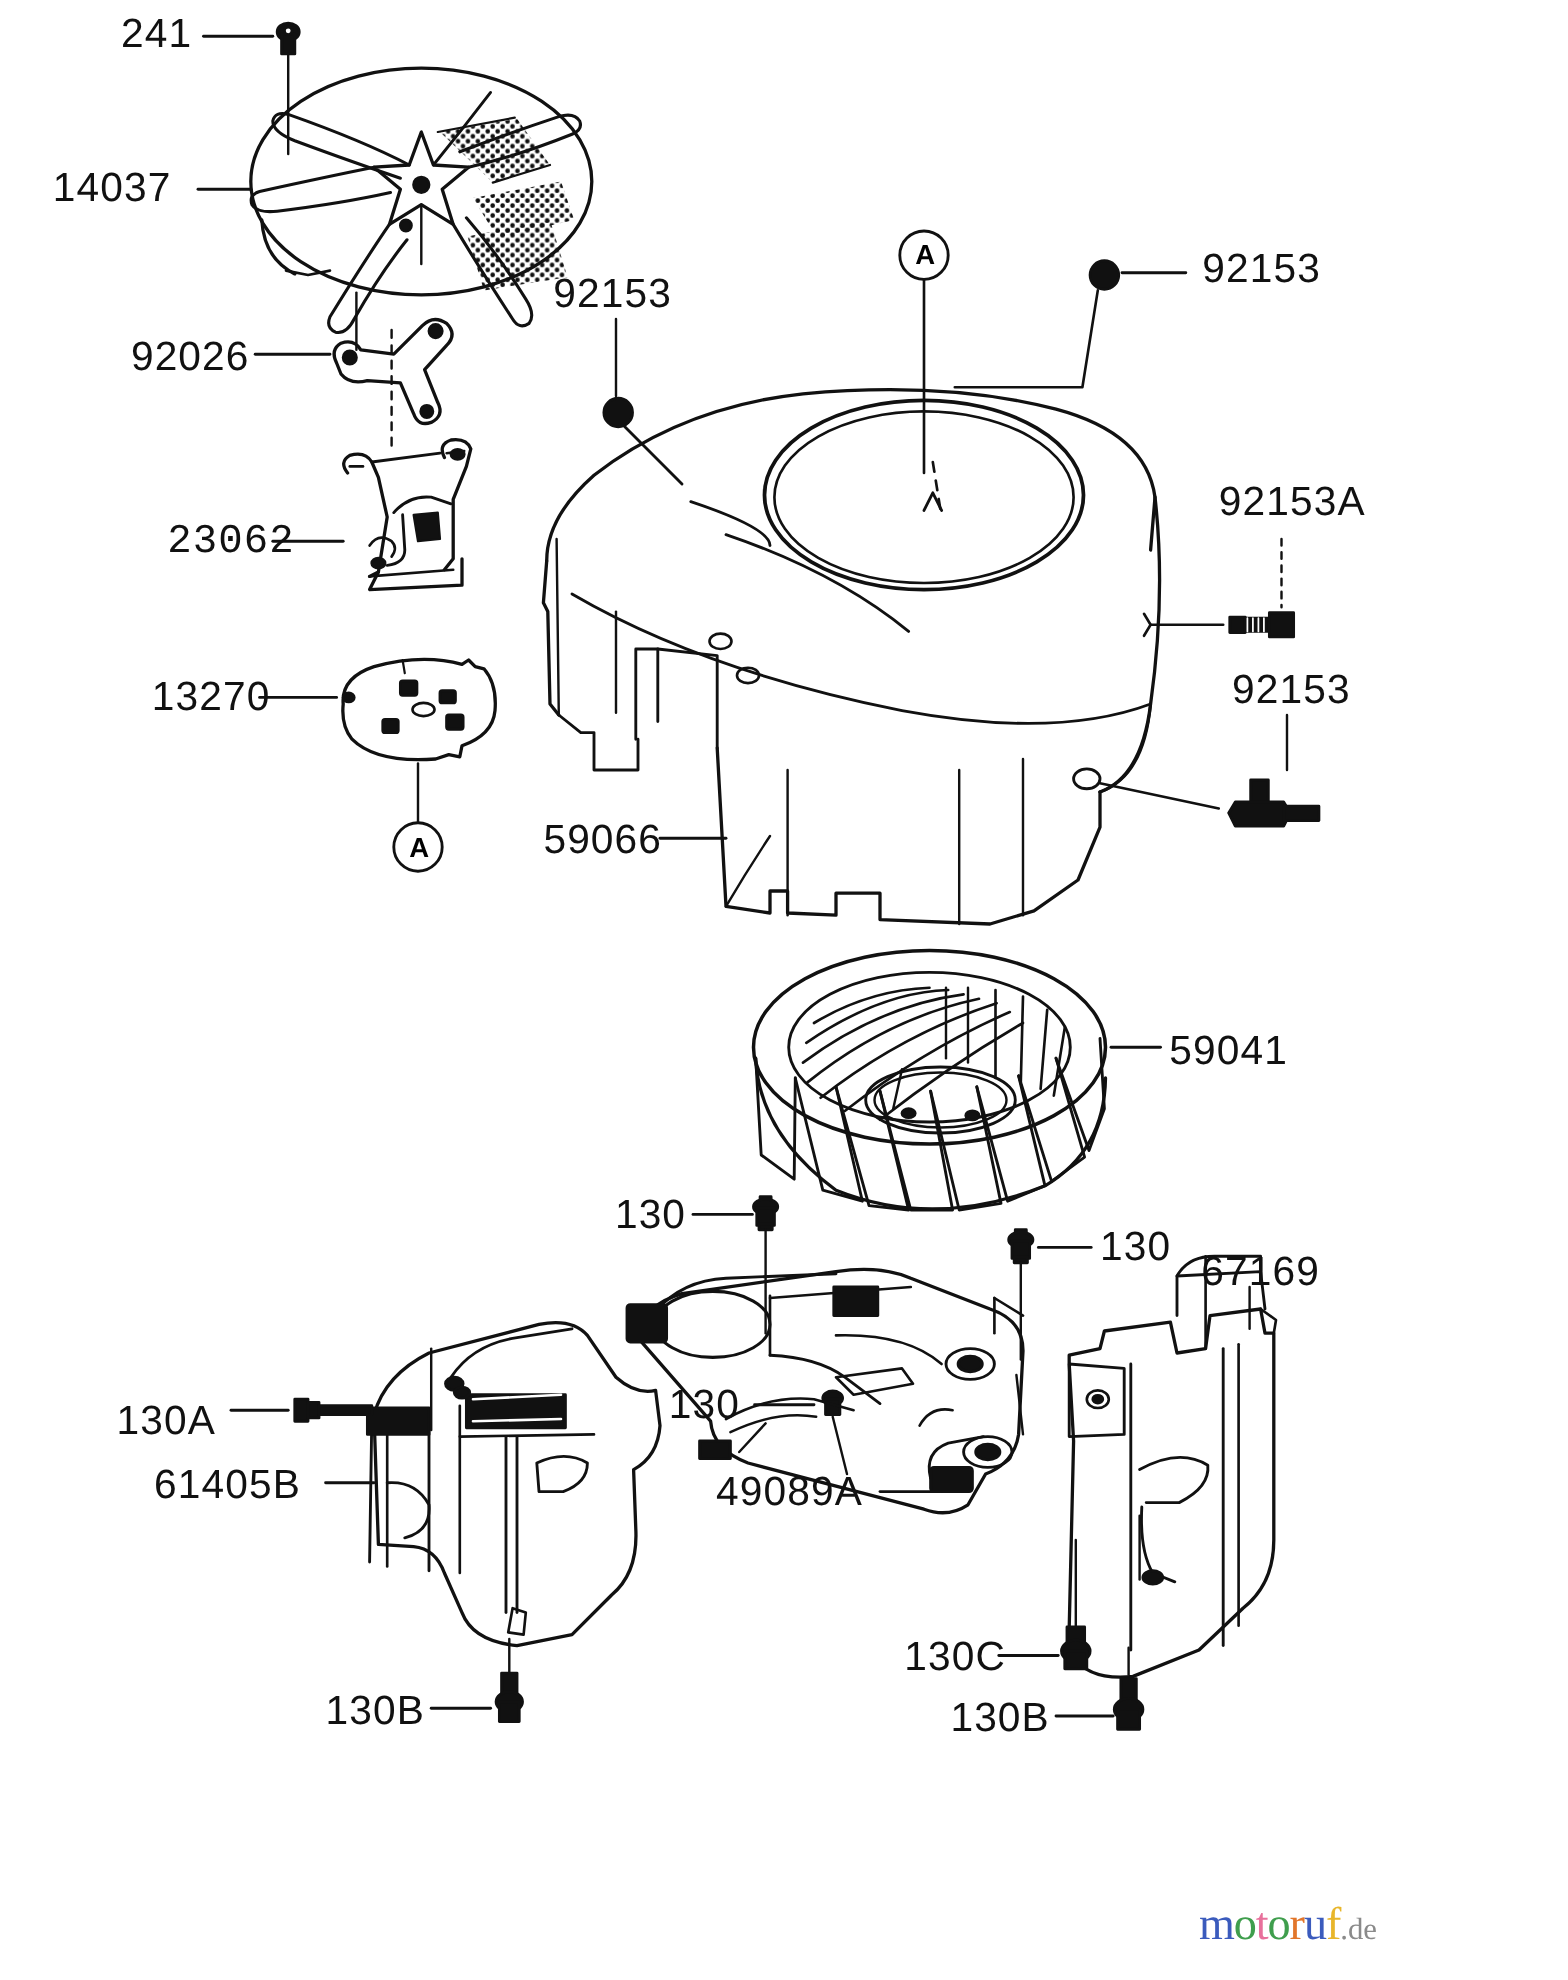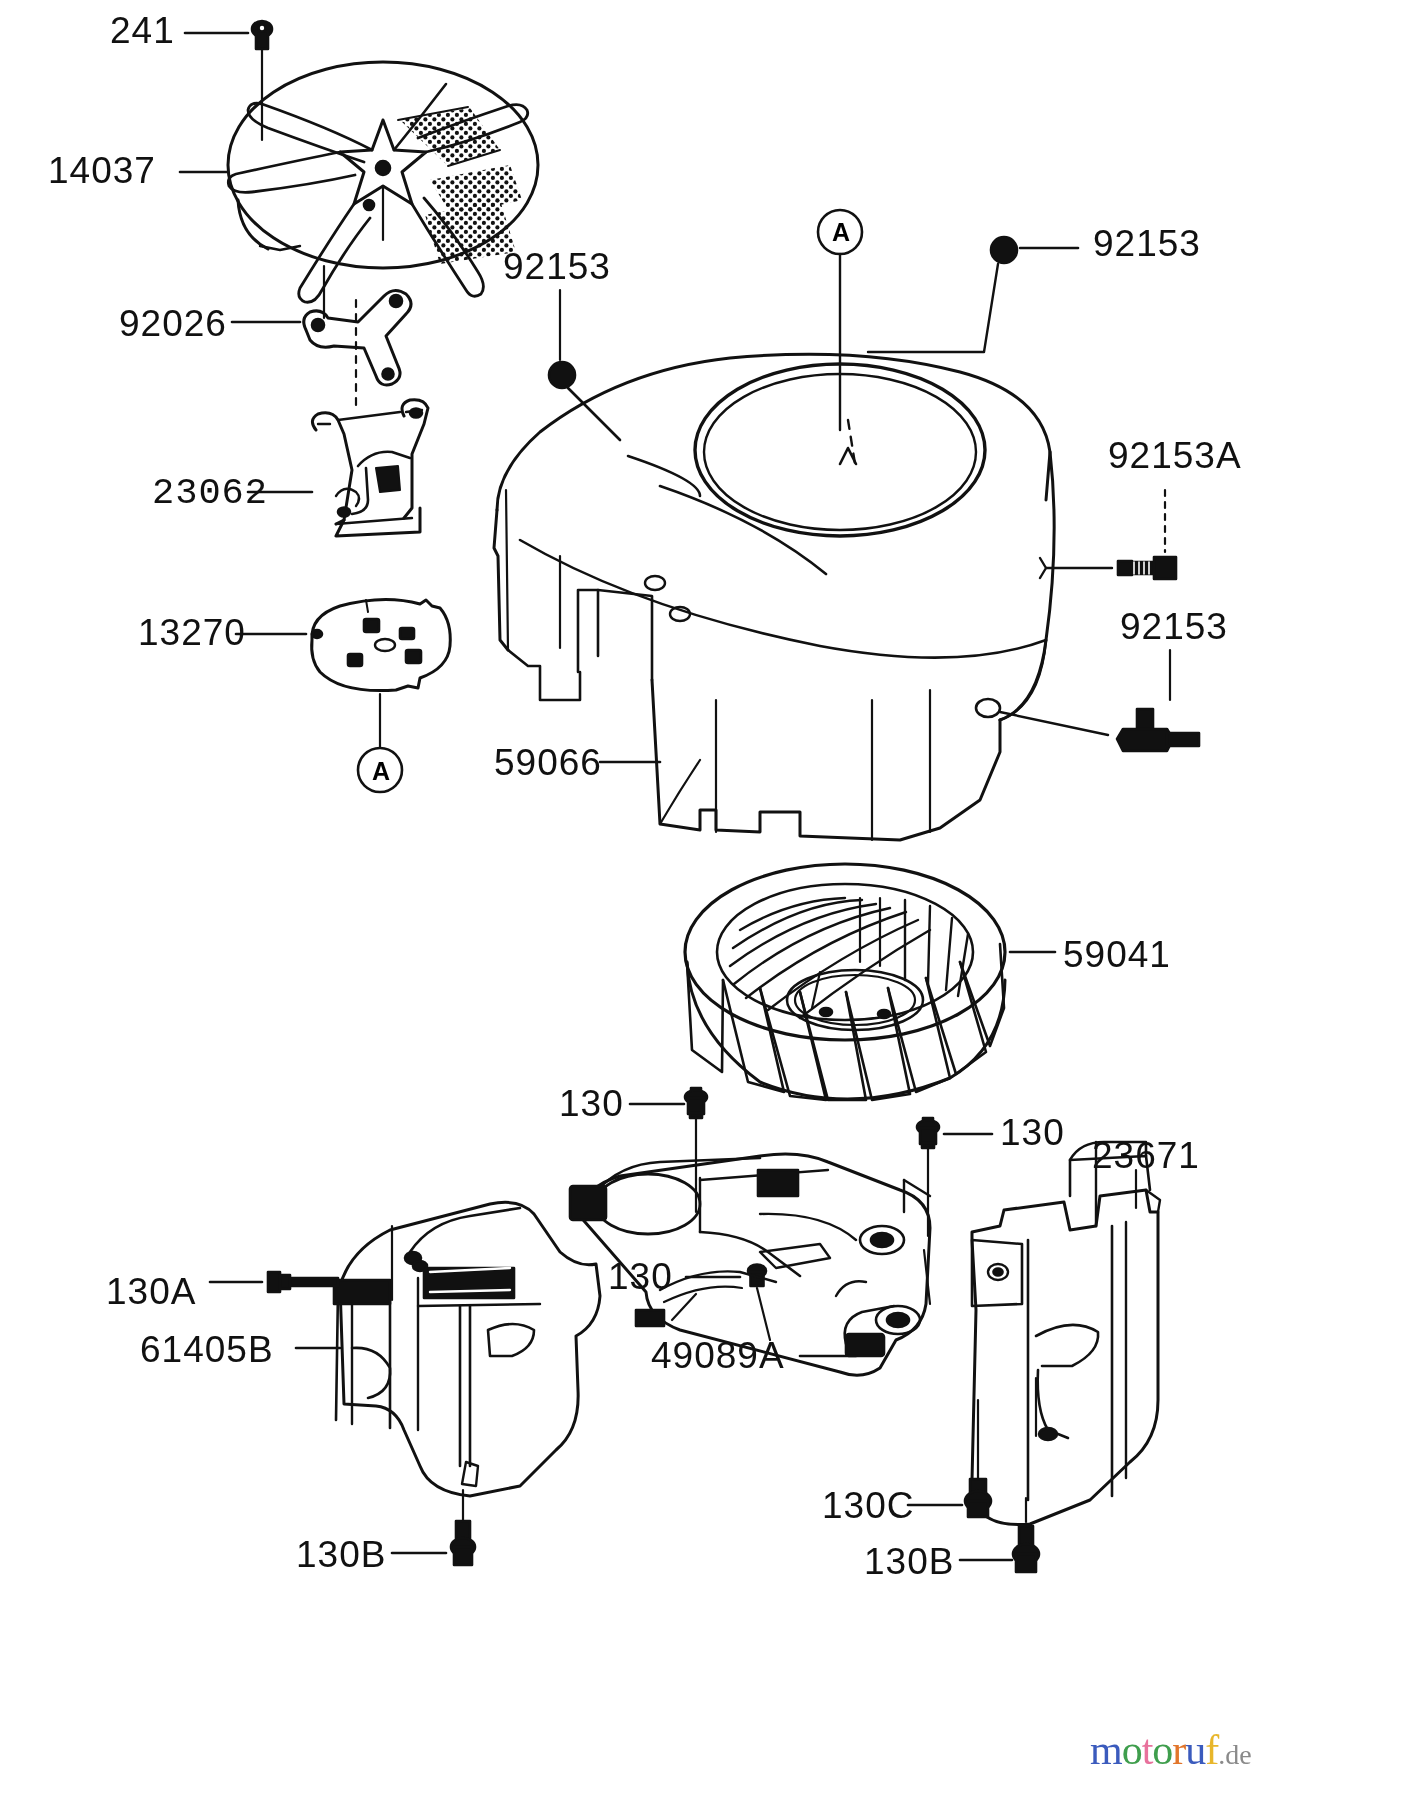--- a/index.html
+++ b/index.html
@@ -364,21 +364,21 @@
   <div class="lbl" style="left:152px;top:475px;font-family:Liberation Mono, monospace;">23062</div>
   <div class="lbl" style="left:138px;top:614px;">13270</div>
   <div class="lbl" style="left:503px;top:248px;">92153</div>
   <div class="lbl" style="left:1093px;top:225px;">92153</div>
   <div class="lbl" style="left:1108px;top:437px;">92153A</div>
   <div class="lbl" style="left:1120px;top:608px;">92153</div>
   <div class="lbl" style="left:478px;top:744px;margin-left:16px;">59066</div>
   <div class="lbl" style="left:1063px;top:936px;">59041</div>
   <div class="lbl" style="left:559px;top:1085px;">130</div>
   <div class="lbl" style="left:1000px;top:1114px;">130</div>
-  <div class="lbl" style="left:1092px;top:1137px;">23671</div>
+  <div class="lbl" style="left:1092px;top:1137px;">67169</div>
   <div class="lbl" style="left:106px;top:1261px;margin-top:12px;">130A</div>
   <div class="lbl" style="left:608px;top:1258px;">130</div>
   <div class="lbl" style="left:140px;top:1331px;">61405B</div>
   <div class="lbl" style="left:651px;top:1337px;">49089A</div>
   <div class="lbl" style="left:822px;top:1487px;">130C</div>
   <div class="lbl" style="left:296px;top:1536px;">130B</div>
   <div class="lbl" style="left:864px;top:1543px;">130B</div>
 
   <div class="cal" style="left:832px;top:218px;">A</div>
   <div class="cal" style="left:372px;top:757px;">A</div>

